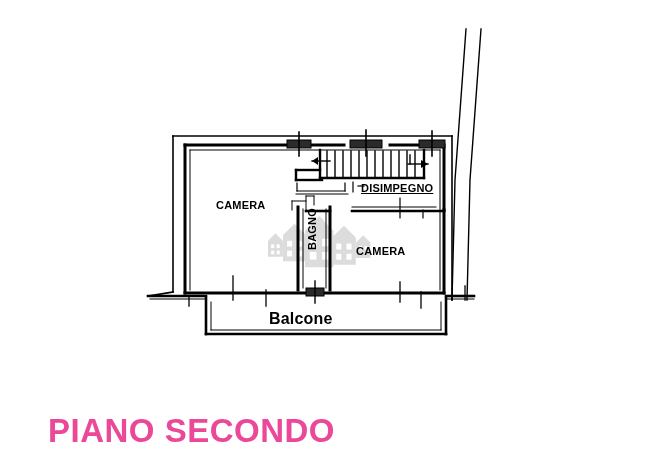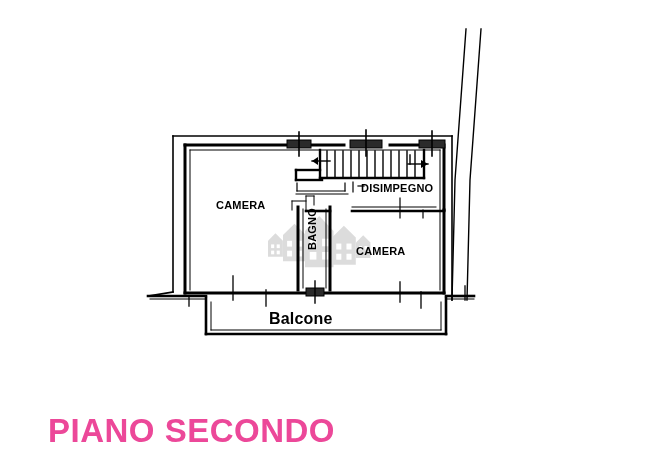--- a/index.html
+++ b/index.html
@@ -30,21 +30,21 @@
   .room-label {
     position: absolute;
     font-family: "Liberation Sans", sans-serif;
     font-weight: bold;
     color: #000000;
     white-space: nowrap;
     letter-spacing: 0.2px;
   }
   .lbl-camera1 { left: 216px; top: 199px; font-size: 11px; }
   .lbl-camera2 { left: 356px; top: 245px; font-size: 11px; }
-  .lbl-disimpegno { left: 361px; top: 182px; font-size: 11px; }
+  .lbl-disimpegno { left: 361px; top: 182px; font-size: 11px; text-decoration: underline; }
   .lbl-bagno {
     left: 306px; top: 250px;
     font-size: 11px;
     transform: rotate(-90deg);
     transform-origin: left top;
   }
   .lbl-balcone { left: 269px; top: 310px; font-size: 16px; }
   #plan-title {
     position: absolute;
     left: 0;

